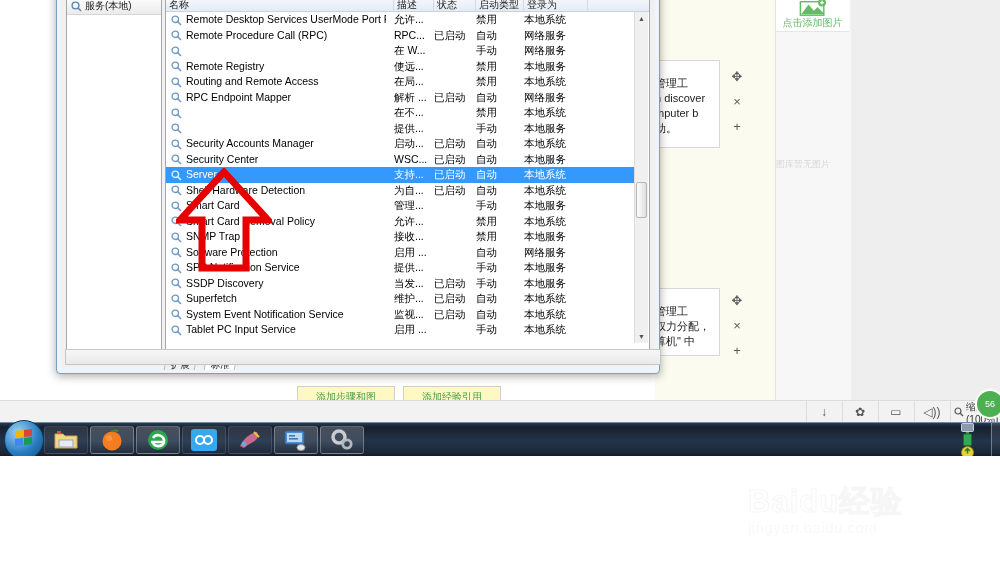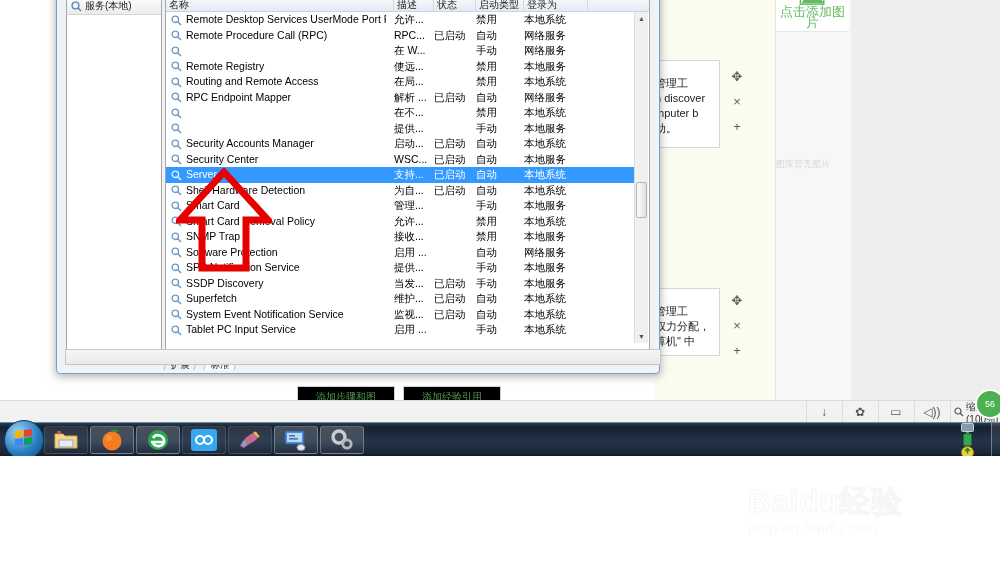--- a/index.html
+++ b/index.html
@@ -14,34 +14,34 @@
   #page-bg{position:absolute;left:0;top:0;width:1000px;height:408px;background:#ffffff;}
   .editor-col{position:absolute;top:0;background:#fbfbf0;}
   #editor-main{left:655px;top:0;width:120px;height:408px;background:#fbfbf0;}
   #editor-left-strip{left:0px;top:0;width:60px;height:408px;background:#ffffff;}
   #gallery-col{position:absolute;left:775px;top:0;width:75px;height:408px;background:#f7f7f7;border-left:1px solid #e4e4e4;border-right:1px solid #e4e4e4;}
   #right-gray{position:absolute;left:851px;top:0;width:149px;height:408px;background:#eeeeee;}
 
   .add-img-box{position:absolute;left:776px;top:-16px;width:73px;height:48px;background:#fff;border-bottom:1px solid #e6e6e6;
       display:flex;flex-direction:column;align-items:center;justify-content:flex-end;padding-bottom:3px;box-sizing:border-box;}
   .add-img-icon{width:30px;height:18px;}
-  .add-img-label{color:#63bb63;font-size:13px;line-height:11px;text-align:center;}
+  .add-img-label{color:#63bb63;font-size:10px;line-height:11px;}
   .gallery-empty{position:absolute;left:776px;top:158px;width:73px;color:#d8d8d8;font-size:9px;}
 
   
   .note-box{position:absolute;background:#ffffff;border:1px solid #d7d7d7;box-sizing:border-box;
      font-size:11px;line-height:15px;color:#222;padding:15px 4px;overflow:hidden;}
   #note1{left:650px;top:60px;width:70px;height:88px;}
   #note2{left:650px;top:288px;width:70px;height:68px;}
   .note-tools{position:absolute;width:22px;display:flex;flex-direction:column;align-items:center;color:#5b5b5b;}
   #tools1{left:726px;top:64px;}
   #tools2{left:726px;top:288px;}
   .note-tools span{display:block;height:25px;line-height:25px;font-size:13px;cursor:pointer;}
 
-  .bottom-btn{position:absolute;top:386px;height:22px;border:1px solid #cfcfcf;background:#000000;color:#4a9a4a;
+  .bottom-btn{position:absolute;top:386px;height:22px;border:1px solid #cfcfcf;background:#fef9c3;color:#4a9a4a;
      font-size:10px;display:flex;align-items:center;justify-content:center;box-sizing:border-box;}
   #btn-add-step{left:297px;width:98px;}
   #btn-add-exp{left:403px;width:98px;}
 
   
   #viewer-bar{position:absolute;left:0;top:400px;width:1000px;height:22px;background:#f2f2f2;border-top:1px solid #dcdcdc;border-bottom:1px solid #cfcfcf;}
   .vb-sep{position:absolute;top:0;width:1px;height:22px;background:#dddddd;}
   .vb-item{position:absolute;top:0;height:22px;display:flex;align-items:center;justify-content:center;color:#555;font-size:12px;}
   #vb-zoom-label{color:#333;font-size:10px;}
   #green-badge{position:absolute;left:975px;top:389px;width:26px;height:26px;border-radius:50%;background:#4caf50;border:2px solid #ffffff;

